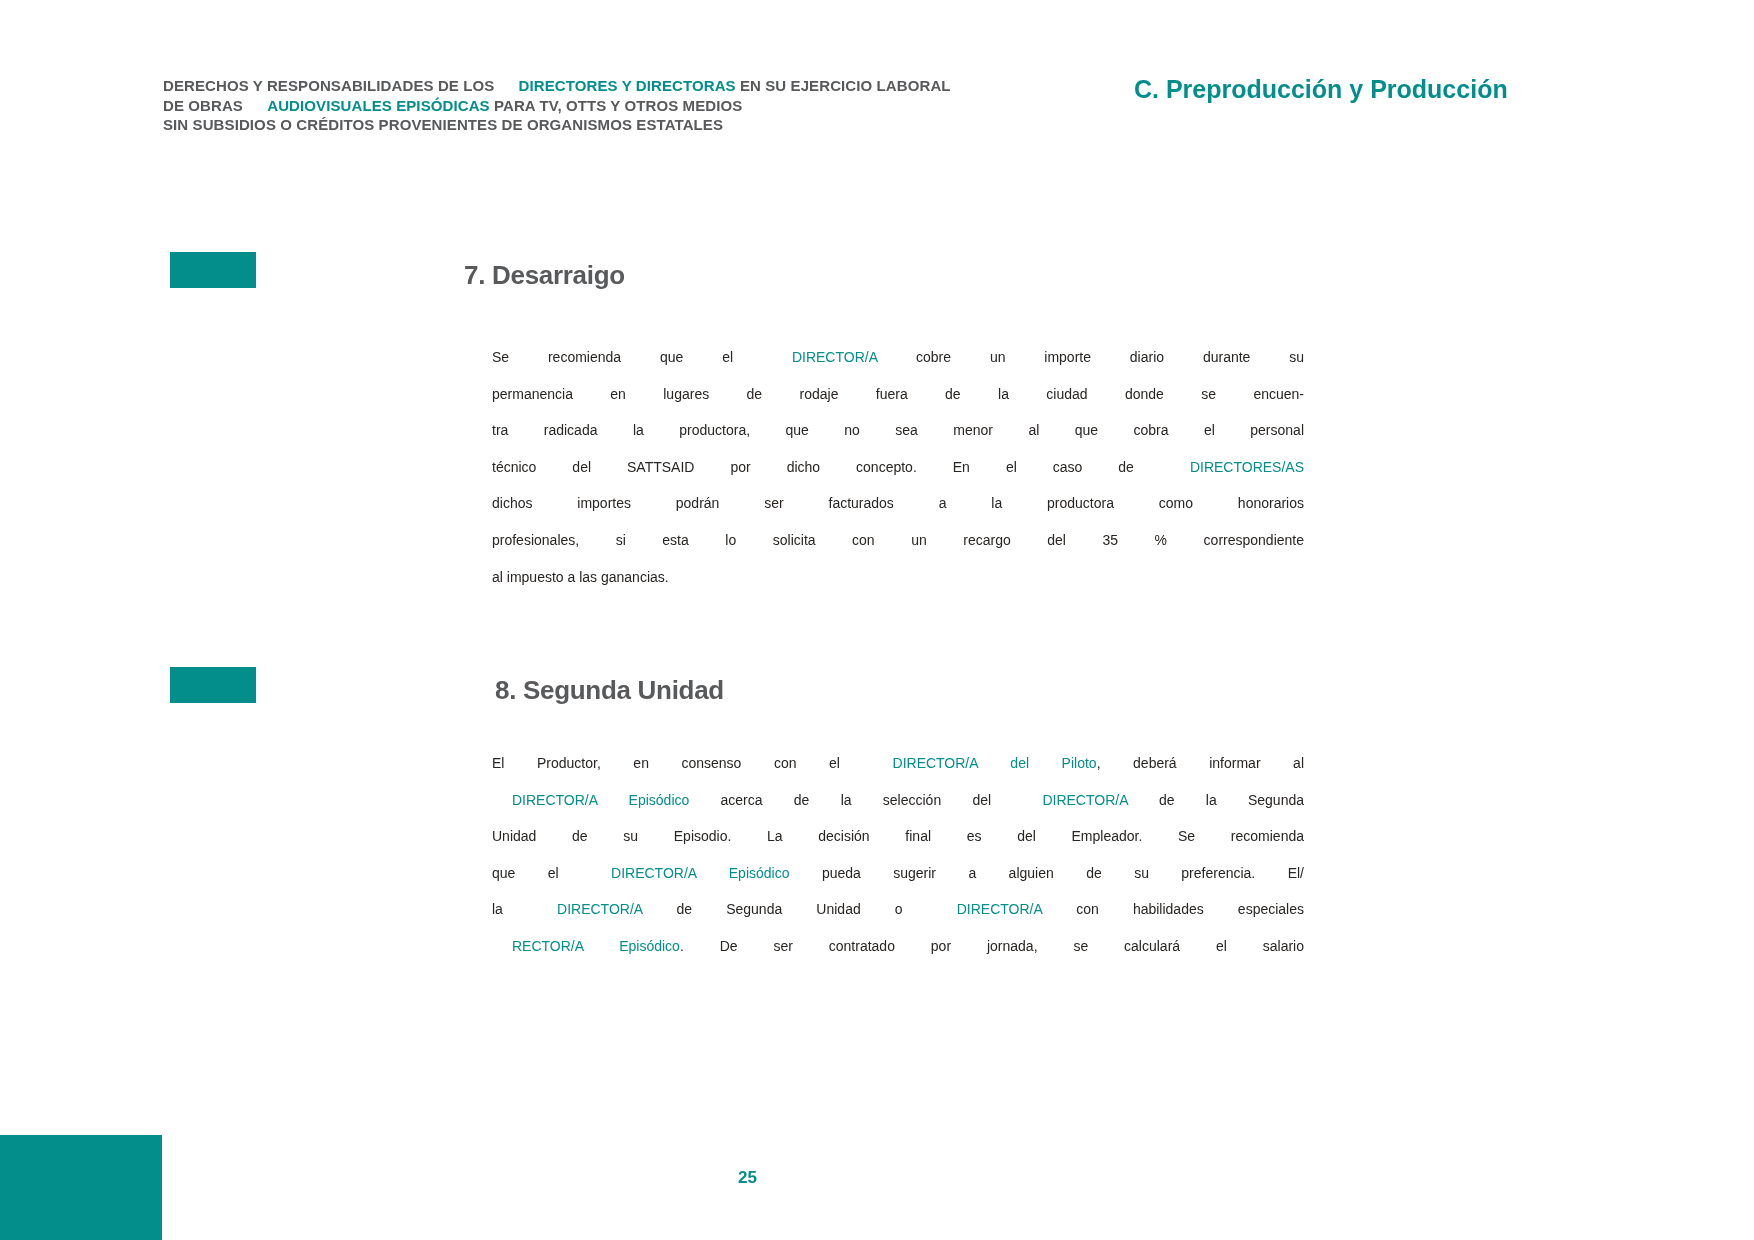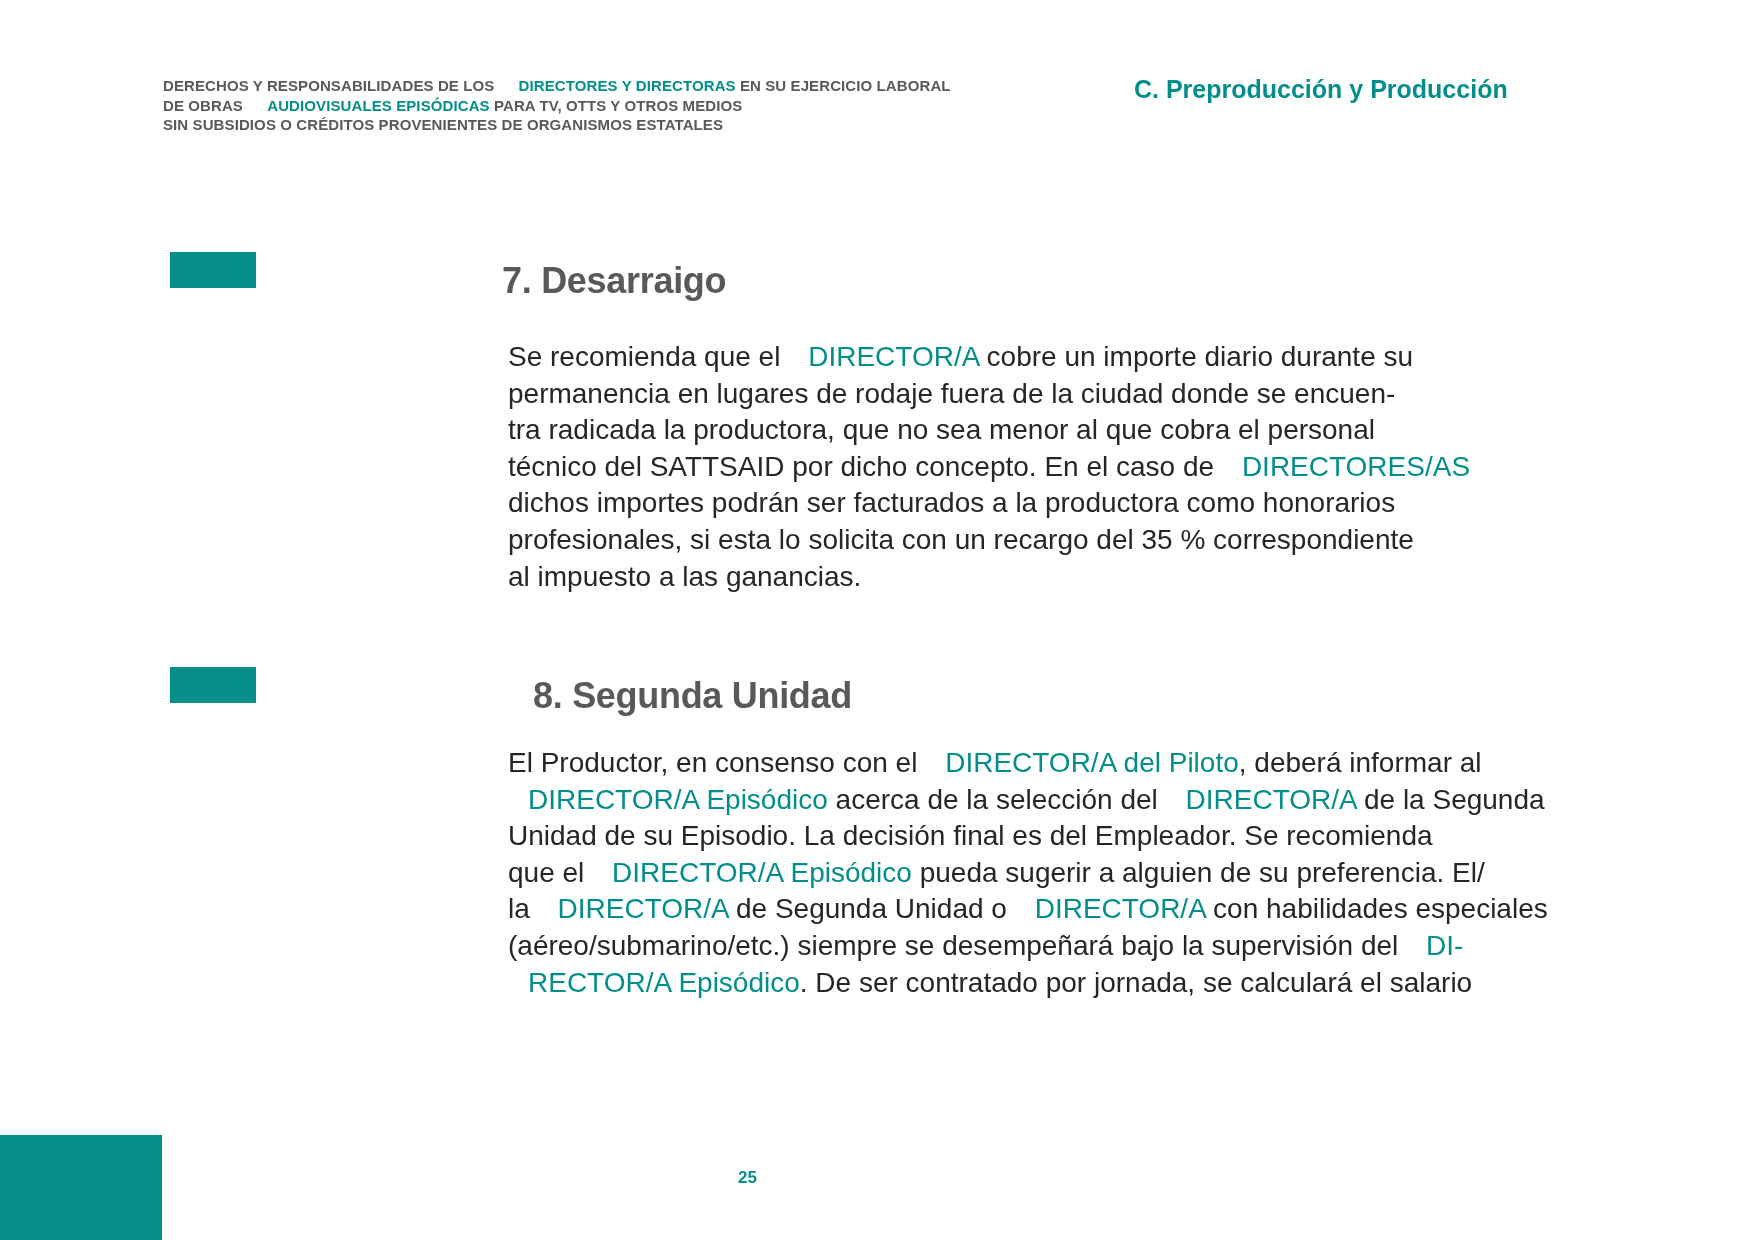--- a/index.html
+++ b/index.html
@@ -31,31 +31,31 @@
   }
   
   .marker{
     position:absolute;left:170px;width:86px;height:36px;
     background:var(--teal);
   }
   .marker-1{top:252px;}
   .marker-2{top:667px;}
   
   .stitle{
-    position:absolute;left:502px;margin:0;
-    font-size:36px;font-weight:bold;letter-spacing:-0.3px;
+    position:absolute;left:464px;margin:0;
+    font-size:26px;font-weight:bold;letter-spacing:-0.3px;
     color:var(--heading-gray);
     white-space:nowrap;
   }
   .stitle-1{top:260px;}
   .stitle-2{top:675px;margin-left:31px;}
   
   .para{
-    position:absolute;left:508px;width:812px;
-    font-size:28px;line-height:36.6px;
+    position:absolute;left:492px;width:812px;
+    font-size:14px;line-height:36.6px;
     color:var(--body-text);
   }
   .para-1{top:339px;}
   .para-2{top:745px;}
   .para .tline{
     white-space:nowrap;
     text-align:justify;
     text-align-last:justify;
   }
   .para .tline.last{
@@ -98,21 +98,20 @@
     </div>
 
   <div class="marker marker-2"></div>
   <h2 class="stitle stitle-2">8. Segunda Unidad</h2>
   <div class="para para-2">
       <div class="tline"><span>El Productor, en consenso con el </span><span class="teal">DIRECTOR/A del Piloto</span><span>, deberá informar al</span></div>
       <div class="tline"><span class="teal">DIRECTOR/A Episódico</span><span> acerca de la selección del </span><span class="teal">DIRECTOR/A</span><span> de la Segunda</span></div>
       <div class="tline"><span>Unidad de su Episodio. La decisión final es del Empleador. Se recomienda</span></div>
       <div class="tline"><span>que el </span><span class="teal">DIRECTOR/A Episódico</span><span> pueda sugerir a alguien de su preferencia. El/</span></div>
       <div class="tline"><span>la </span><span class="teal">DIRECTOR/A</span><span> de Segunda Unidad o </span><span class="teal">DIRECTOR/A</span><span> con habilidades especiales</span></div>
-      <div class="tline"><span>(aéreo/submarino/etc.) siempre se desempeñará bajo la supervisión del </span><span class="teal">DI-</span></div>
       <div class="tline"><span class="teal">RECTOR/A Episódico</span><span>. De ser contratado por jornada, se calculará el salario</span></div>
     </div>
 
   <div class="page-number">25</div>
 
   <div class="corner-block"></div>
 
 </div>
 
 </body></html>

